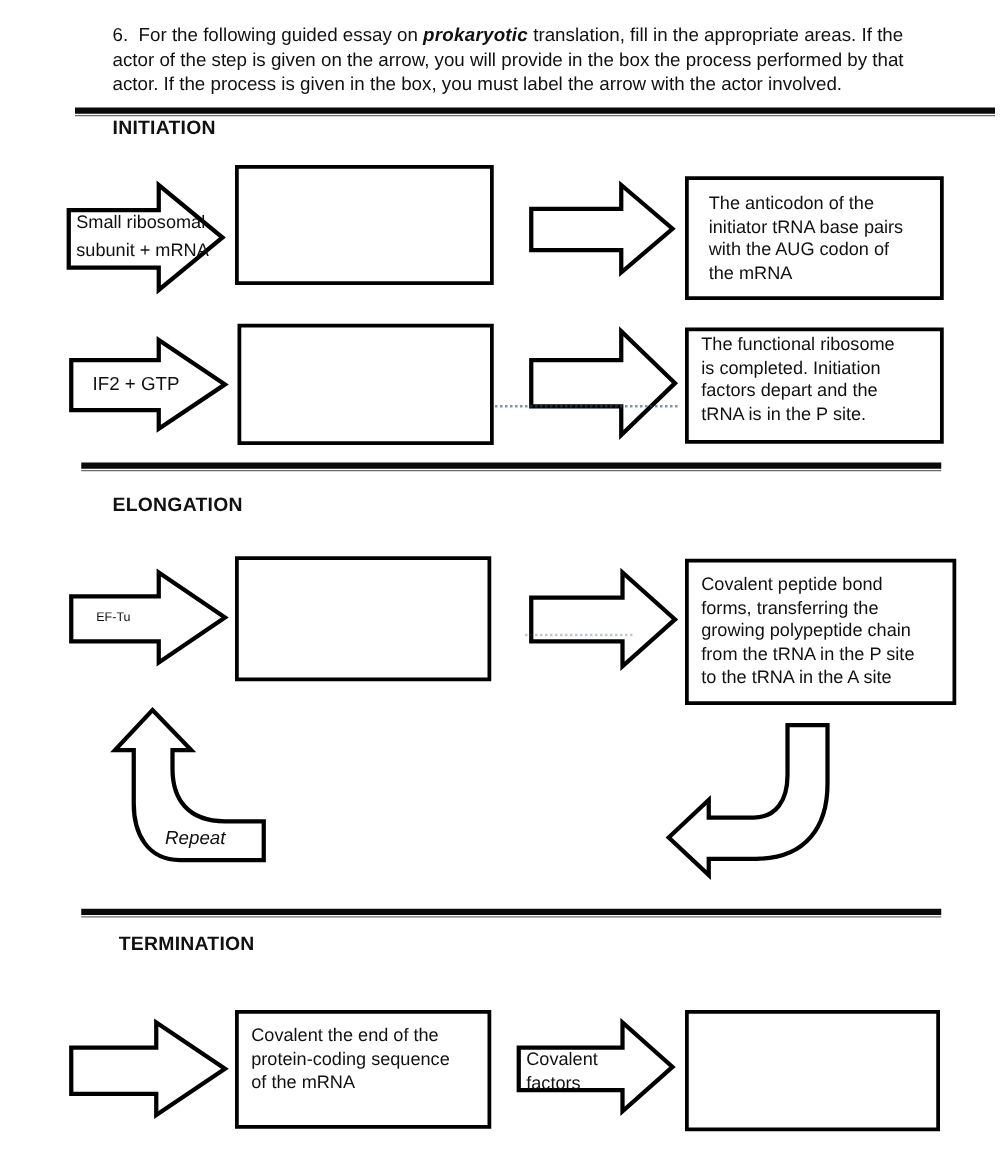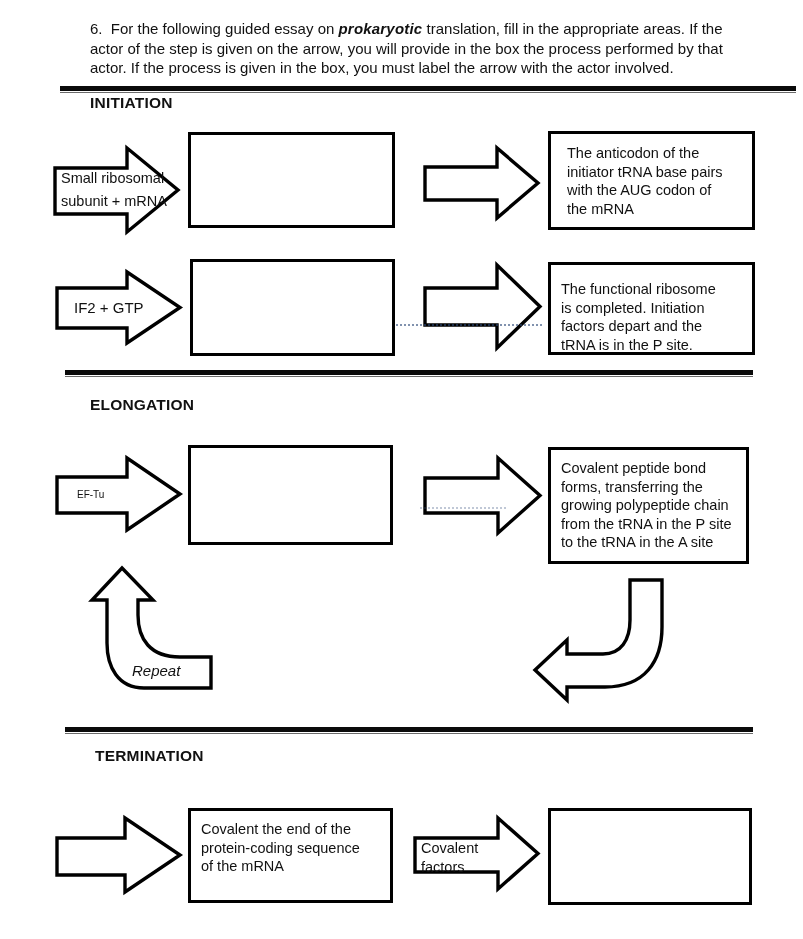--- a/index.html
+++ b/index.html
@@ -47,55 +47,55 @@
   </svg>
   <div class="arrow-label" style="left:61px;top:167px;width:124px;">Small ribosomal
 subunit + mRNA</div>
 
   <div class="box" style="left:188px;top:132px;width:207px;height:96px;"></div>
 
   <svg class="arrow" style="left:425px;top:148px;" width="113" height="70" viewBox="0 0 113 70">
     <polygon points="0,19 72,19 72,0 113,35 72,70 72,52 0,52"></polygon>
   </svg>
 
-  <div class="box" style="left:548px;top:131px;width:207px;height:99px;padding-top:10px;padding-left:16px;">The anticodon of the
+  <div class="box" style="left:548px;top:141px;width:207px;height:99px;padding-top:10px;padding-left:16px;">The anticodon of the
 initiator tRNA base pairs
 with the AUG codon of
 the mRNA</div>
 
   <svg class="arrow" style="left:57px;top:272px;" width="123" height="71" viewBox="0 0 123 71">
     <polygon points="0,16 70,16 70,0 123,35.5 70,71 70,56 0,56"></polygon>
   </svg>
   <div class="arrow-label" style="left:74px;top:297px;font-size:15px;">IF2 + GTP</div>
 
   <div class="box" style="left:190px;top:259px;width:205px;height:97px;"></div>
 
   <svg class="arrow" style="left:425px;top:265px;" width="115" height="83" viewBox="0 0 115 83">
     <polygon points="0,23 72,23 72,0 115,41.5 72,83 72,60 0,60"></polygon>
   </svg>
   <div class="artifact" style="left:396px;top:324px;width:146px;border-top:2px dotted rgba(45,74,120,0.6);"></div>
 
-  <div class="box" style="left:548px;top:262px;width:207px;height:93px;padding-top:15px;">The functional ribosome
+  <div class="box" style="left:548px;top:262px;width:207px;height:93px;padding-top:2px;">The functional ribosome
 is completed. Initiation
 factors depart and the
 tRNA is in the P site.</div>
 
   <svg class="arrow" style="left:57px;top:458px;" width="123" height="72" viewBox="0 0 123 72">
     <polygon points="0,19 70,19 70,0 123,36 70,72 70,55 0,55"></polygon>
   </svg>
   <div class="arrow-label" style="left:77px;top:484px;font-size:10px;text-align:right;">EF-Tu</div>
 
   <div class="box" style="left:188px;top:445px;width:205px;height:100px;"></div>
 
   <svg class="arrow" style="left:425px;top:458px;" width="115" height="75" viewBox="0 0 115 75">
     <polygon points="0,20 73,20 73,0 115,37.5 73,75 73,55 0,55"></polygon>
   </svg>
   <div class="artifact" style="left:420px;top:507px;width:86px;border-top:2px dotted rgba(45,74,120,0.3);"></div>
 
-  <div class="box" style="left:548px;top:447px;width:201px;height:117px;padding-top:9px;">Covalent peptide bond
+  <div class="box" style="left:548px;top:447px;width:217px;height:117px;padding-top:9px;">Covalent peptide bond
 forms, transferring the
 growing polypeptide chain
 from the tRNA in the P site
 to the tRNA in the A site</div>
 
   <svg class="arrow" style="left:90px;top:563px;" width="128" height="128" viewBox="0 0 128 128">
     <path d="M32,5 L63,37 L48,37 L48,52 C48,76 60,94 90,94 L121,94 L121,125 L54,125 C28,125 17,104 17,80 L17,37 L2,37 Z"></path>
   </svg>
   <div class="arrow-label repeat-label" style="left:132px;top:660px;">Repeat</div>
 

